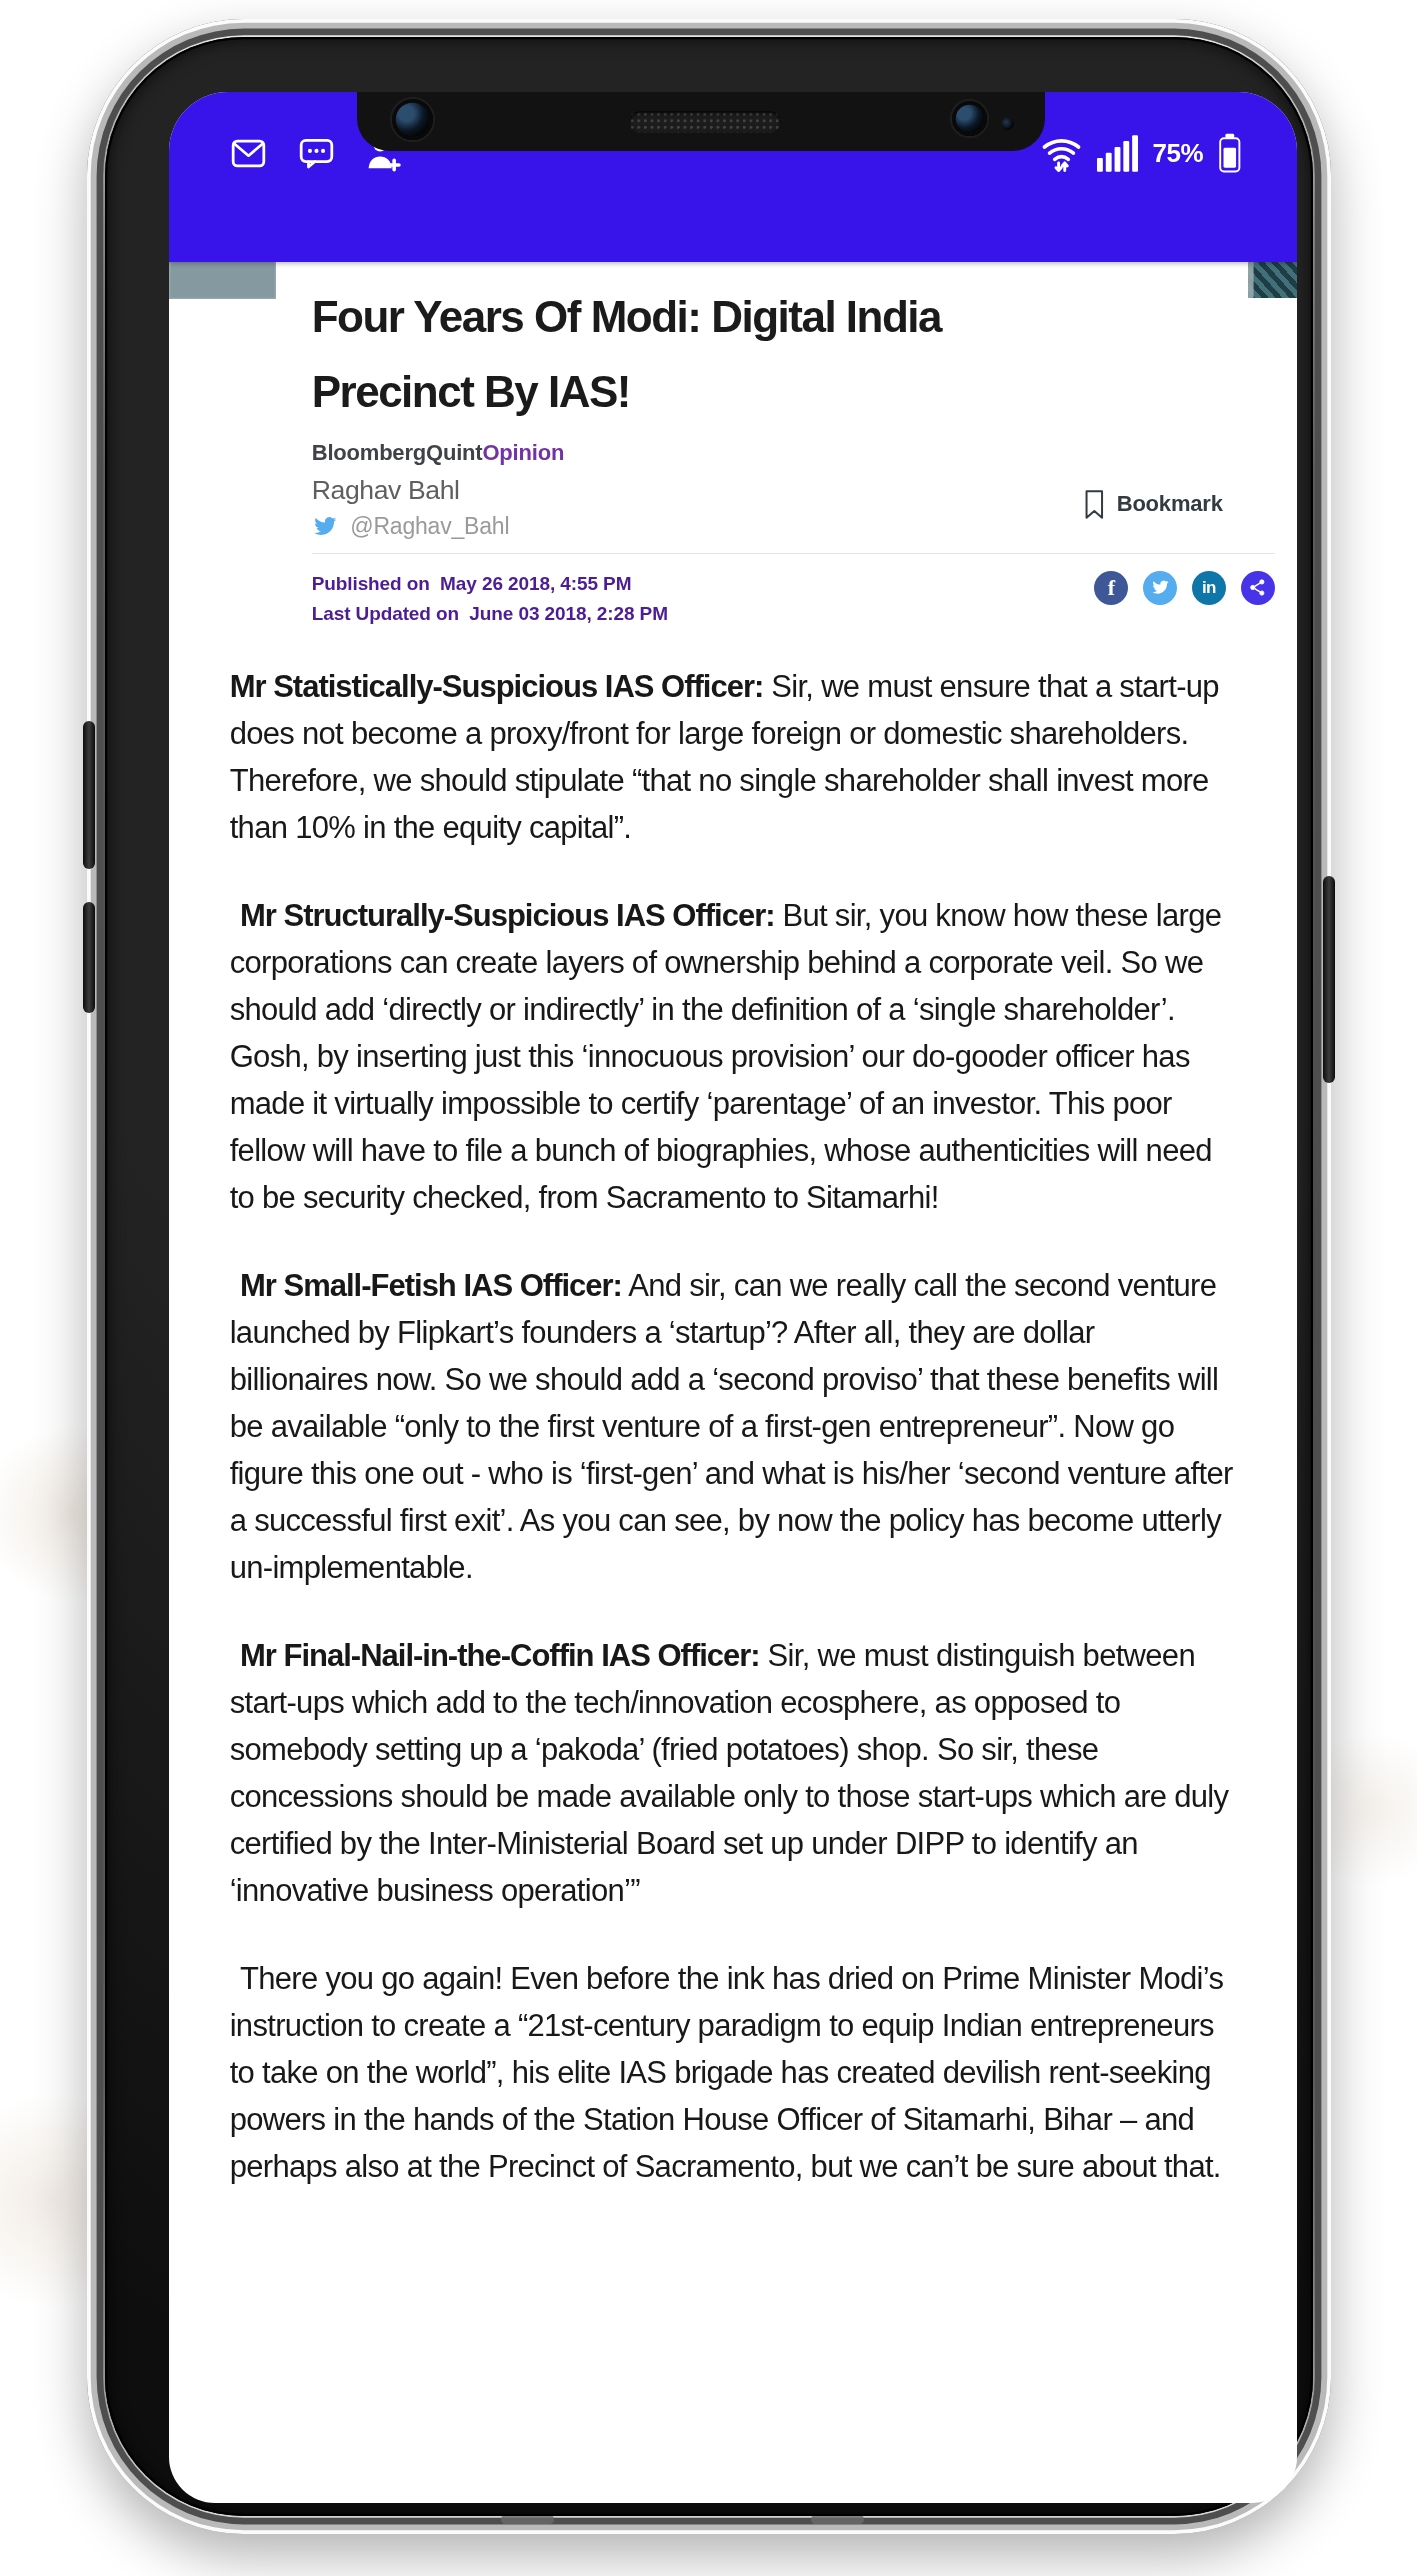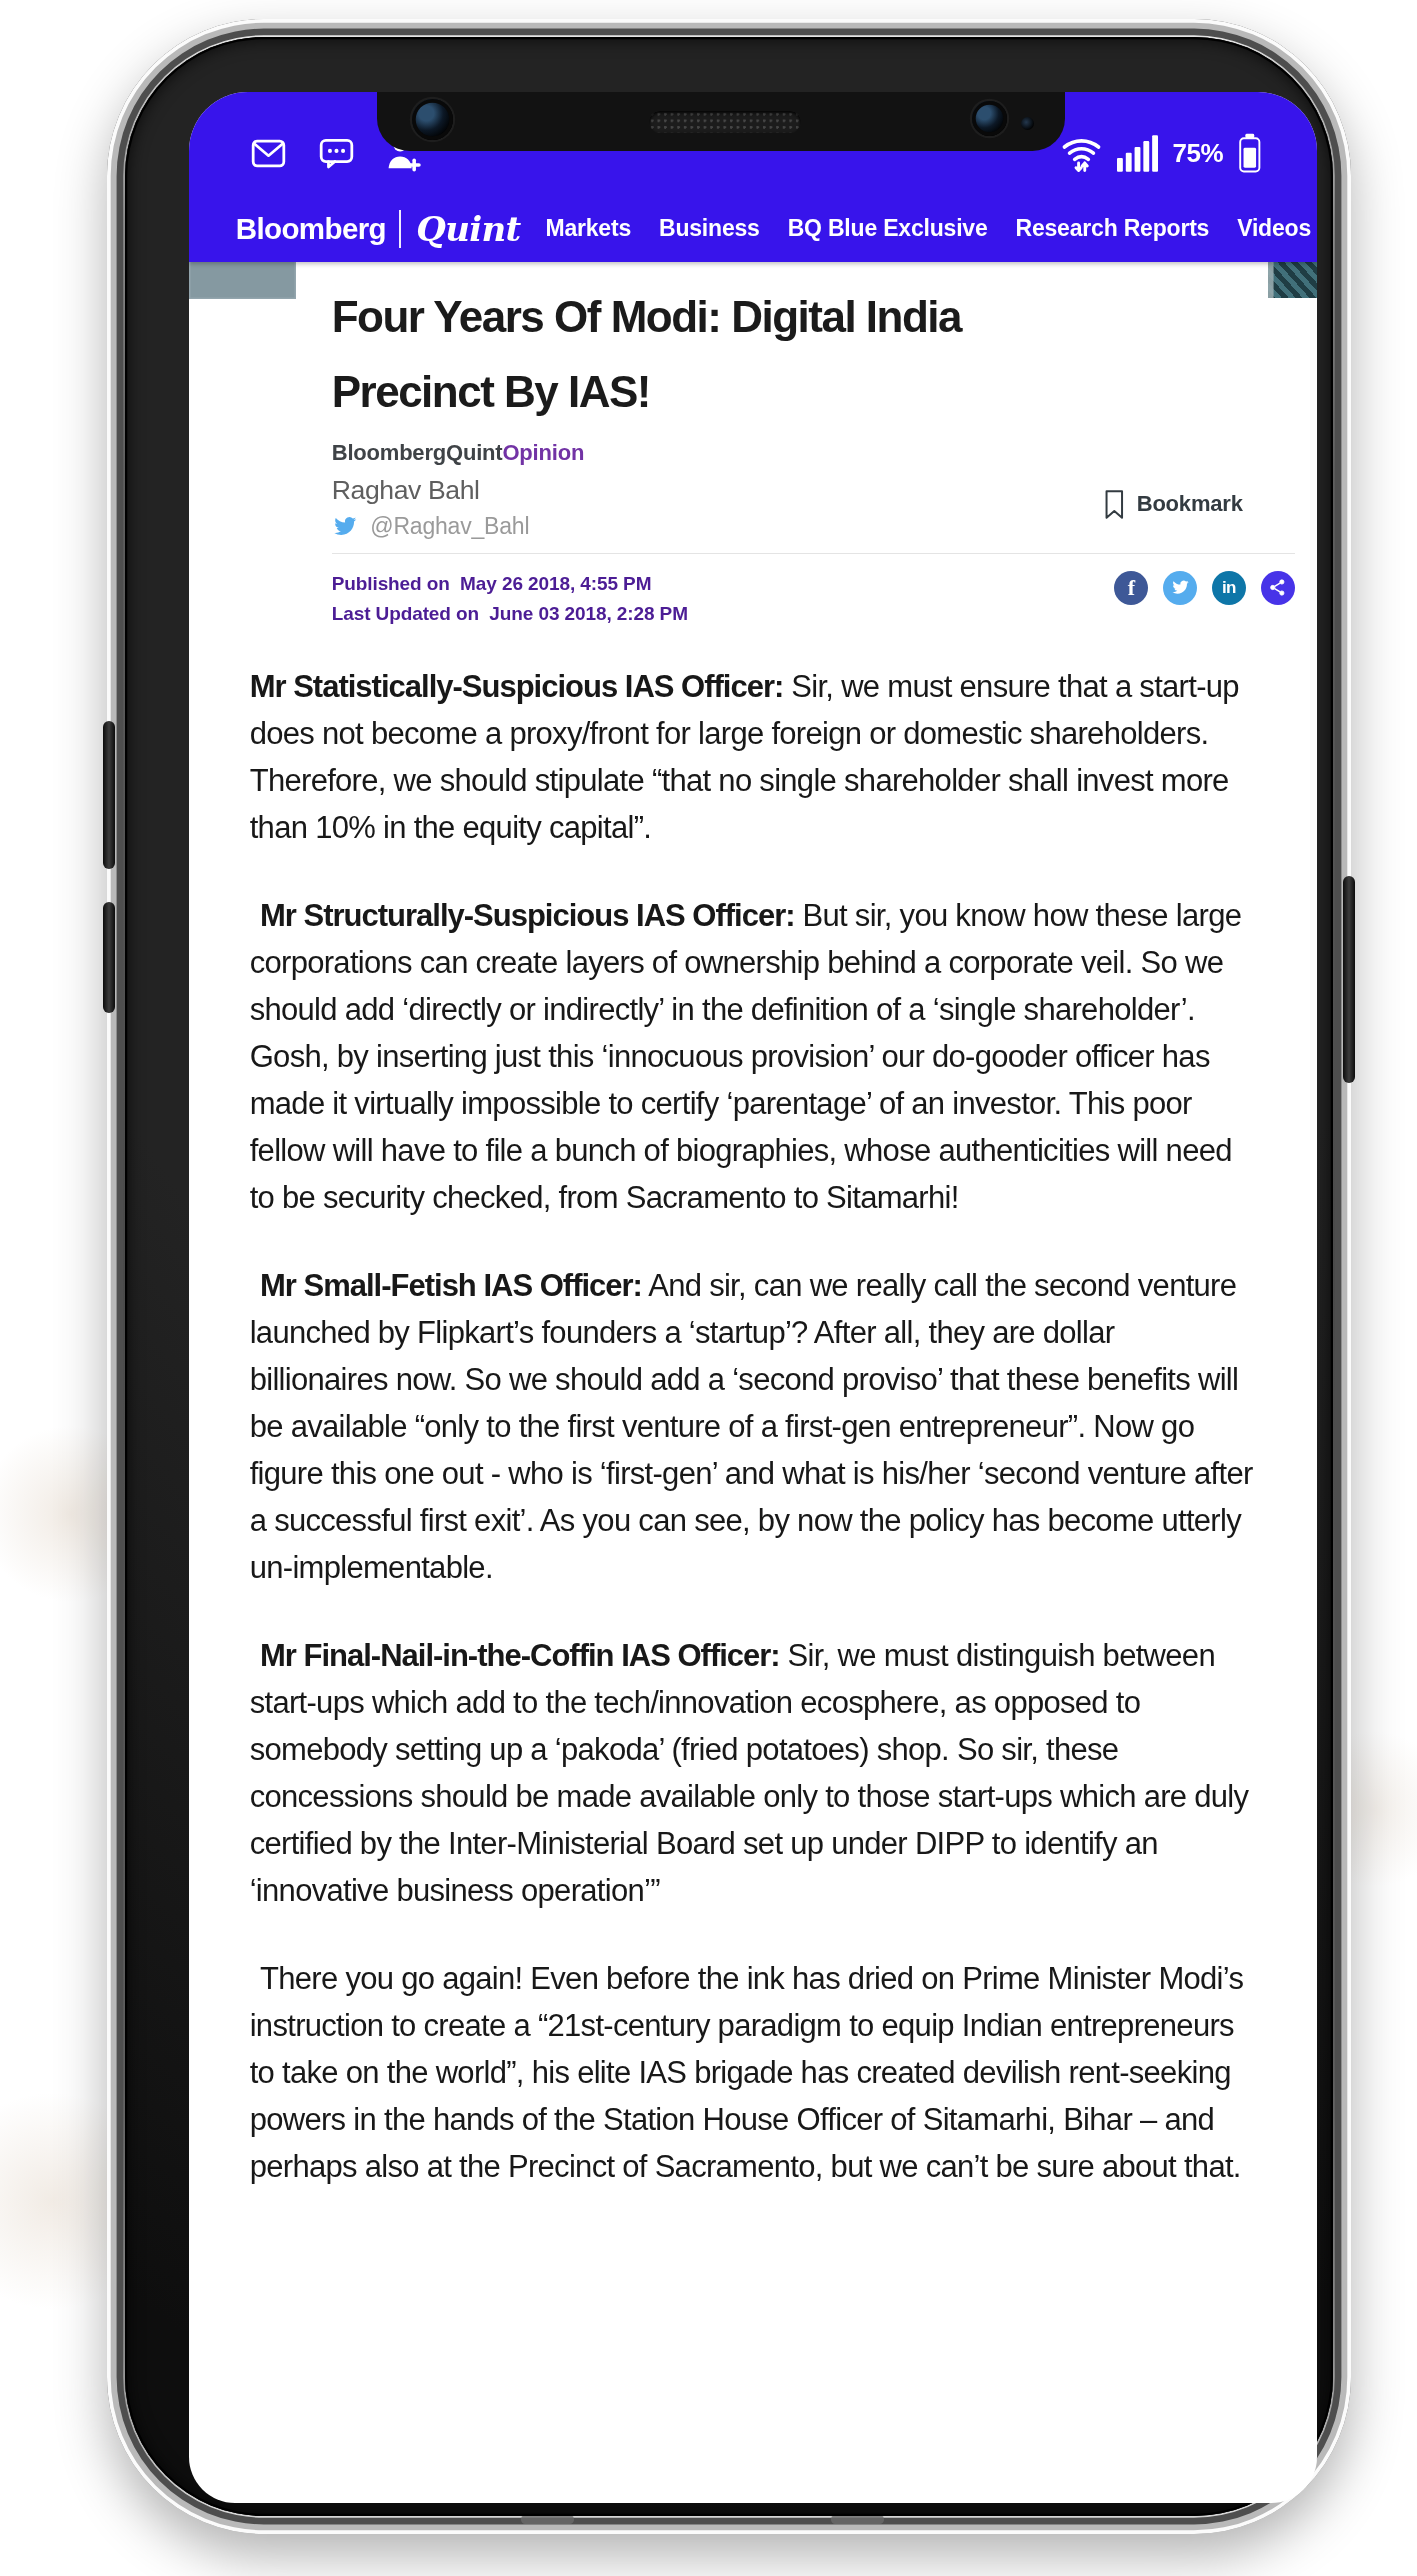--- a/index.html
+++ b/index.html
@@ -15,21 +15,20 @@
     overflow:hidden;
   }
 
   
   .phone {
     position:absolute; left:87px; top:19px; width:1244px; height:2515px;
     border-radius:157px;
     background:linear-gradient(180deg,#f2f2f2 0,#c9c9c9 2%,#8d8d8d 8%,#5f5f5f 18%,#4a4a4a 50%,#5f5f5f 82%,#909090 93%,#d6d6d6 99%);
     box-shadow: inset 0 0 0 3.7px #fbfbfb, inset 0 0 0 9.6px #b9b9b9, inset 0 0 0 16.2px #4e4e4e,
                 0 22px 52px rgba(0,0,0,.30);
-    margin-left: 20px;
   }
   .side-btn { position:absolute; width:11.8px; background:linear-gradient(90deg,#0c0c0c,#3c3c3c,#0c0c0c); border-radius:5.9px; }
   .side-btn.l1 { left:-3.7px; top:702px;  height:148px; }
   .side-btn.l2 { left:-3.7px; top:883px; height:111px; }
   .side-btn.r1 { right:-3.7px; top:857px; height:207px; }
   .antenna { position:absolute; bottom:10.3px; width:53px; height:8.9px; background:#6a6a6a; border-radius:4.4px; opacity:.8; }
   .antenna.a1 { left:414px; } .antenna.a2 { left:724px; }
 
   .bezel {
     position:absolute; inset:17.7px; border-radius:139px;
@@ -185,35 +184,20 @@
             <span class="sicon">
               <svg width="23.6" height="40" viewBox="0 0 32 54" fill="none">
                 <rect x="10" y="1" width="12" height="6" rx="2" fill="#fff"></rect>
                 <rect x="3" y="7" width="26" height="45" rx="5" stroke="#fff" stroke-width="2.6"></rect>
                 <rect x="7.5" y="20" width="17" height="27" rx="2" fill="#fff"></rect>
               </svg>
             </span>
           </div>
         </div>
 
-        <div class="navbar">
-          <div class="brand">
-            <span class="brand-bb">Bloomberg</span>
-            <span class="brand-div"></span>
-            <span class="brand-q">Quint</span>
-          </div>
-          <div class="nav-menu">
-              <span class="nav-item">Markets</span>
-              <span class="nav-item">Business</span>
-              <span class="nav-item">BQ Blue Exclusive</span>
-              <span class="nav-item">Research Reports</span>
-              <span class="nav-item">Videos</span>
-            </div>
-
-        </div>
       </div>
 
       <div class="notch">
         <span class="cam cam1"></span>
         <span class="grille"></span>
         <span class="cam cam2"></span>
         <span class="sensor"></span>
       </div>
 
       <div class="peek peek-left"></div>

